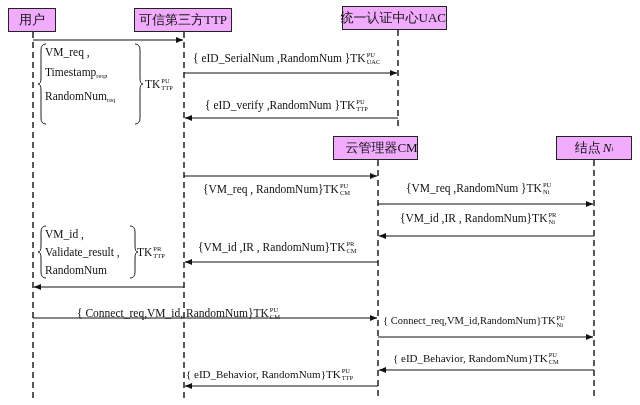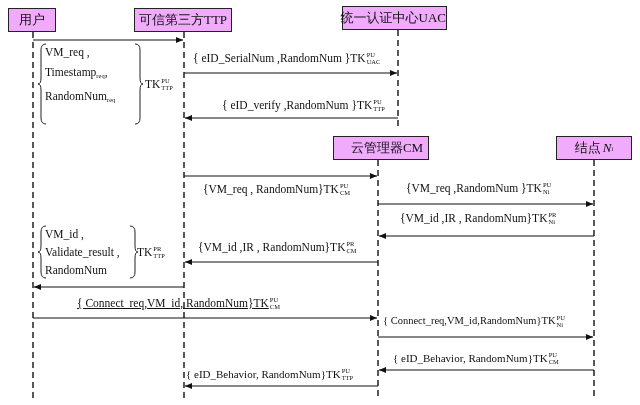--- a/index.html
+++ b/index.html
@@ -52,21 +52,21 @@
 
 <div class="actor" style="left:8px;top:8px;width:48px;">
   <span>用户</span>
 </div>
 <div class="actor" style="left:134px;top:8px;width:98px;">
   <span>可信第三方TTP</span>
 </div>
 <div class="actor" style="left:342px;top:6px;width:105px;justify-content:flex-end;">
   <span>统一认证中心UAC</span>
 </div>
-<div class="actor" style="left:333px;top:136px;width:96px;padding-left:12px;">
+<div class="actor" style="left:333px;top:136px;width:85px;padding-left:12px;">
   <span>云管理器CM</span>
 </div>
 <div class="actor" style="left:556px;top:136px;width:76px;">
   <span>结点</span>
     <i style="margin-left:2px;">N</i>
     <span class="sub" style="font-style:italic;">i</span>
 </div>
 
 <div class="group" style="left:37px;top:42px;width:110px;height:84px;">
   <svg width="10" height="84" style="position:absolute;left:0;top:0;">
@@ -107,21 +107,21 @@
       <span>TTP</span>
     </span>
 </div>
 
 <div class="msg" style="left:193px;top:52px;">
   <span>{ eID_SerialNum ,RandomNum }TK</span><span class="supsub">
       <span>PU</span>
       <span>UAC</span>
     </span>
 </div>
-<div class="msg" style="left:222px;top:99px;">
+<div class="msg" style="left:205px;top:99px;">
   <span>{ eID_verify ,RandomNum }TK</span><span class="supsub">
       <span>PU</span>
       <span>TTP</span>
     </span>
 </div>
 <div class="msg" style="left:203px;top:183px;">
   <span>{VM_req , RandomNum}TK</span><span class="supsub">
       <span>PU</span>
       <span>CM</span>
     </span>
@@ -137,21 +137,21 @@
       <span>PR</span>
       <span>Ni</span>
     </span>
 </div>
 <div class="msg" style="left:198px;top:241px;">
   <span>{VM_id ,IR , RandomNum}TK</span><span class="supsub">
       <span>PR</span>
       <span>CM</span>
     </span>
 </div>
-<div class="msg" style="left:77px;top:297px;text-decoration:underline;">
+<div class="msg" style="left:77px;top:307px;">
   <span>{ Connect_req,VM_id, RandomNum}TK</span><span class="supsub">
       <span>PU</span>
       <span>CM</span>
     </span>
 </div>
 <div class="msg" style="left:383px;top:315px;font-size:10.5px;">
   <span>{ Connect_req,VM_id,RandomNum}TK</span><span class="supsub">
       <span>PU</span>
       <span>Ni</span>
     </span>

